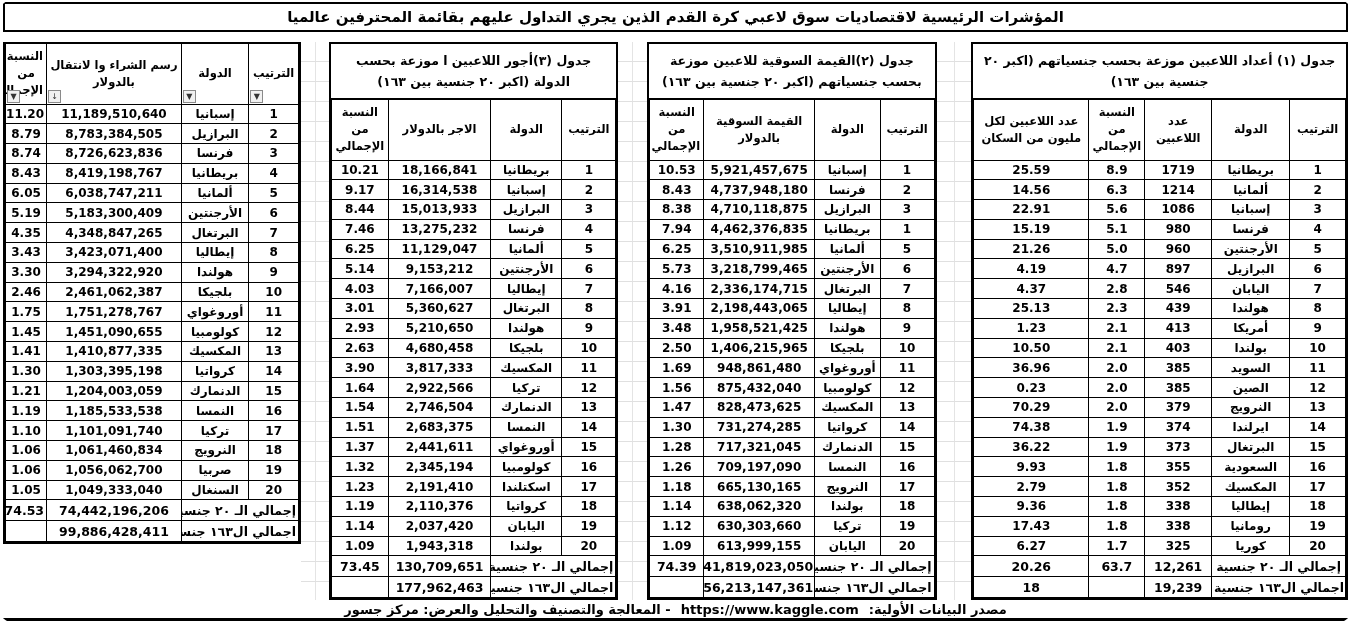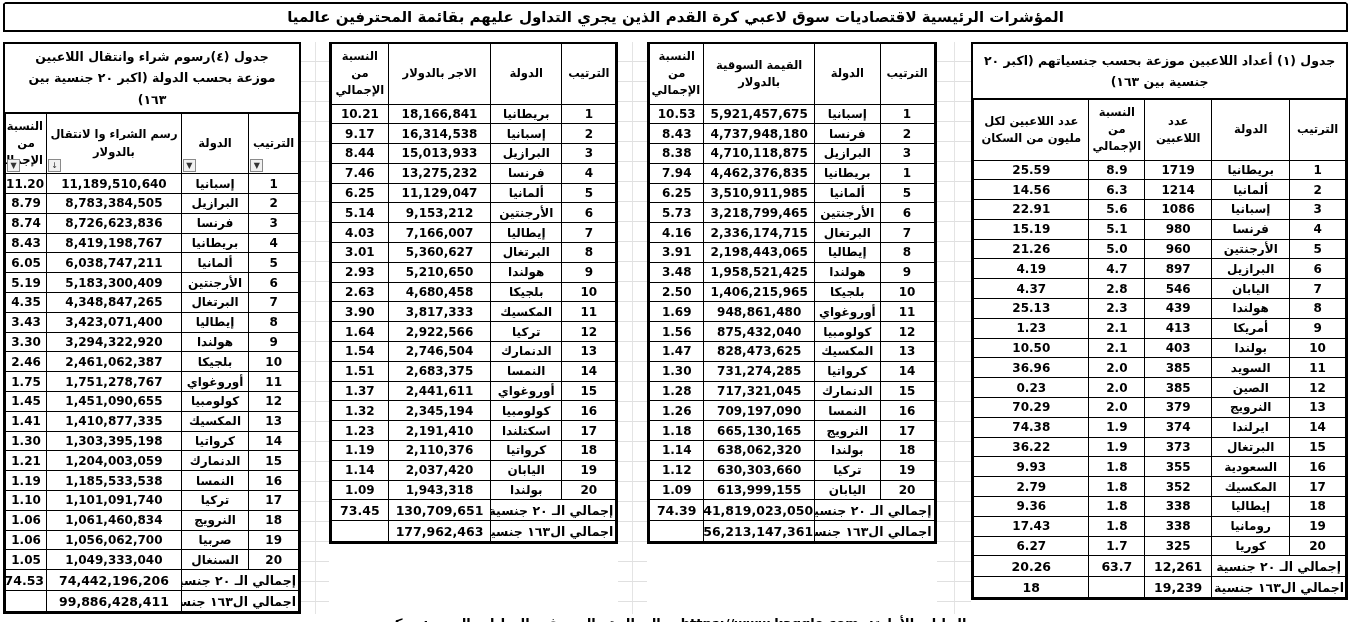--- a/index.html
+++ b/index.html
@@ -230,20 +230,21 @@
               <td></td>
               <td>18</td>
             </tr>
           </tbody>
         </table>
     </div>
 
     <div class="gap g1"></div>
 
     <div class="tbl-wrap w1">
+      <div class="tbl-title">جدول (٢)القيمة السوقية للاعبين  موزعة بحسب جنسياتهم  (اكبر ٢٠ جنسية بين ١٦٣)</div>
       <table>
           <colgroup>
             <col style="width: 19%;">
             <col style="width: 23%;">
             <col style="width: 39%;">
             <col style="width: 19%;">
           </colgroup>
           <thead>
             <tr>
               <th><span>الترتيب</span></th>
@@ -383,20 +384,21 @@
               <td>56,213,147,361</td>
               <td></td>
             </tr>
           </tbody>
         </table>
     </div>
 
     <div class="gap g2"></div>
 
     <div class="tbl-wrap w2">
+      <div class="tbl-title">جدول (٣)أجور اللاعبين ا موزعة بحسب الدولة (اكبر ٢٠ جنسية بين ١٦٣)</div>
       <table>
           <colgroup>
             <col style="width: 19%;">
             <col style="width: 25%;">
             <col style="width: 36%;">
             <col style="width: 20%;">
           </colgroup>
           <thead>
             <tr>
               <th><span>الترتيب</span></th>
@@ -536,21 +538,20 @@
               <td>177,962,463</td>
               <td></td>
             </tr>
           </tbody>
         </table>
     </div>
 
     <div class="gap g3"></div>
 
     <div class="tbl-wrap w3">
-      <div class="tbl-title">جدول (٤)رسوم شراء وانتقال اللاعبين  موزعة بحسب الدولة  (اكبر ٢٠ جنسية بين ١٦٣)</div>
       <table>
           <colgroup>
             <col style="width: 17%;">
             <col style="width: 23%;">
             <col style="width: 46%;">
             <col style="width: 14%;">
           </colgroup>
           <thead>
             <tr>
               <th><span>الترتيب</span><span class="filter-btn">▼</span></th>

